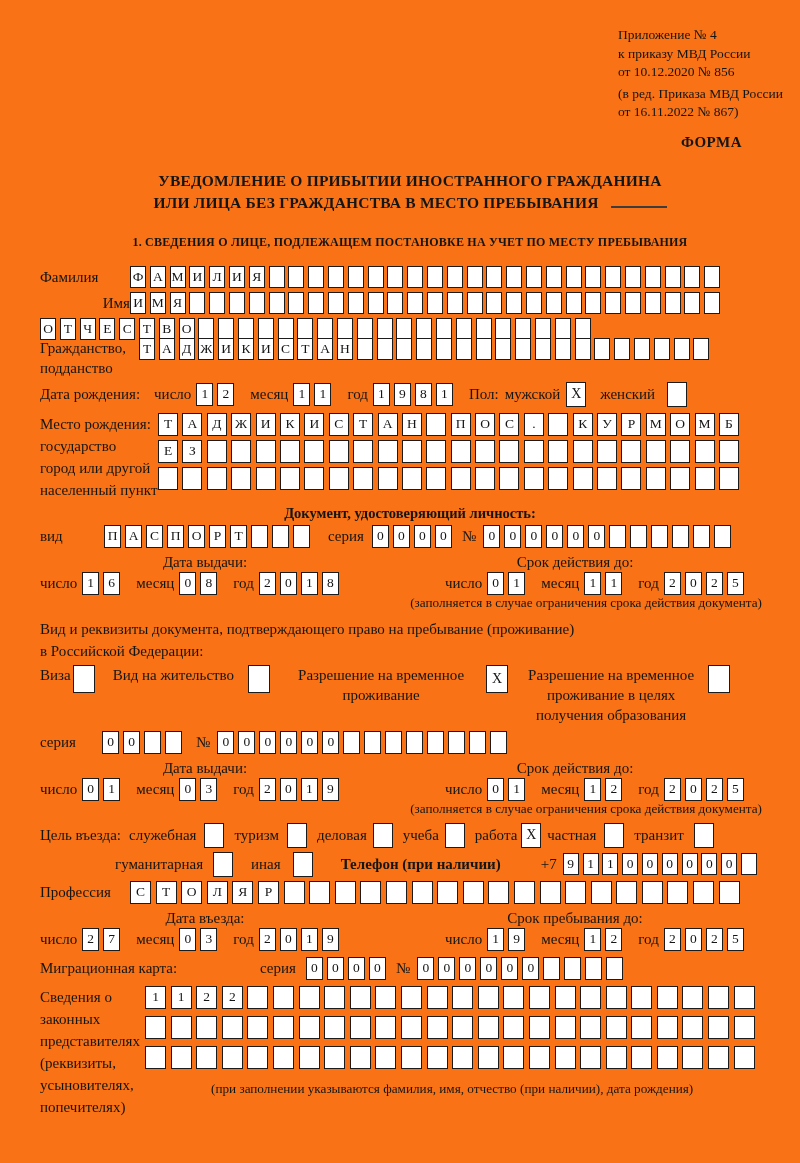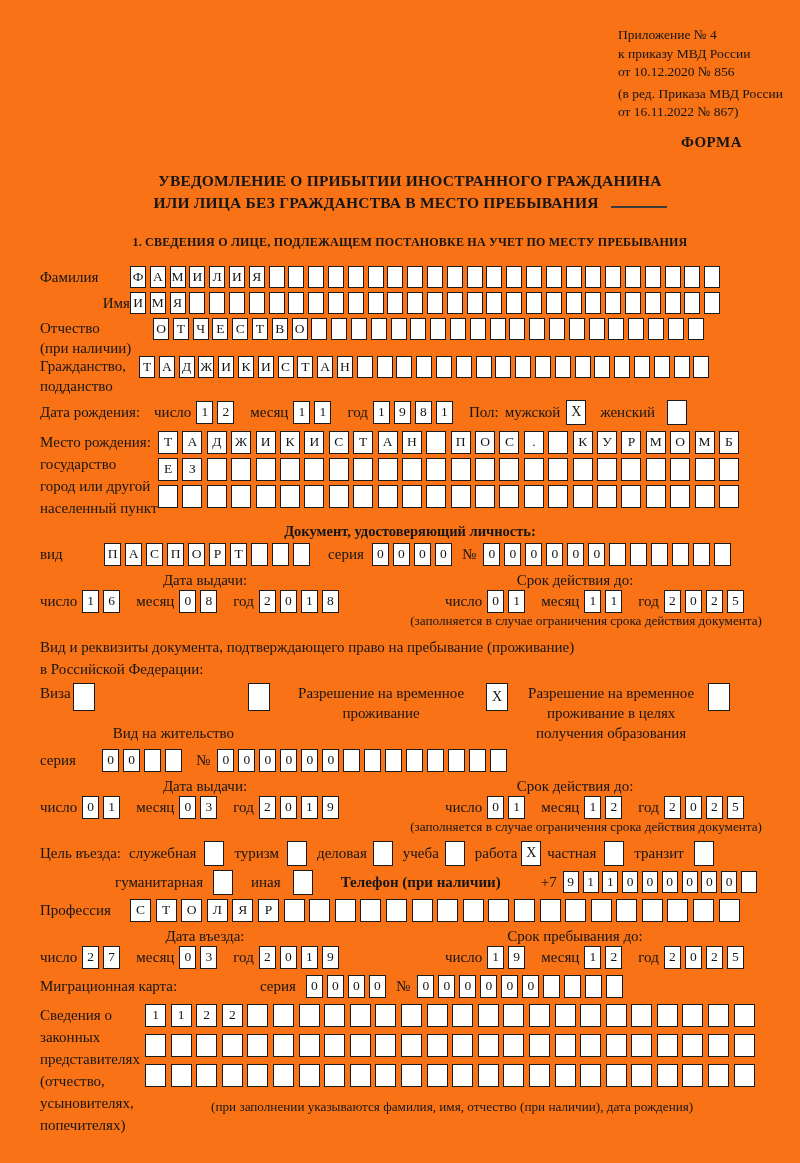--- a/index.html
+++ b/index.html
@@ -128,24 +128,20 @@
         <span class="box"></span>
         <span class="box"></span>
         <span class="box"></span>
         <span class="box"></span>
         <span class="box"></span>
         <span class="box"></span>
       </div>
   </div>
 
   <div class="frow mt4">
-    <div class="lbl" style="width:113px;">
-      <div>Отчество</div>
-      <div>(при наличии)</div>
-    </div>
     <div class="boxes">
         <span class="box">О</span>
         <span class="box">Т</span>
         <span class="box">Ч</span>
         <span class="box">Е</span>
         <span class="box">С</span>
         <span class="box">Т</span>
         <span class="box">В</span>
         <span class="box">О</span>
         <span class="box"></span>
@@ -415,21 +411,21 @@
     </div>
   </div>
   <div class="note">(заполняется в случае ограничения срока действия документа)</div>
 
   <div class="mt8">Вид и реквизиты документа, подтверждающего право на пребывание (проживание)</div>
   <div class="mt2">в Российской Федерации:</div>
 
   <div class="frow mt4">
     <span>Виза</span>
     <span class="cb cbl" style="margin-left:2px;"></span>
-    <span style="margin-left:18px;margin-top:40px;">Вид на жительство</span>
+    <span style="margin-left:18px;">Вид на жительство</span>
     <span class="cb cbl" style="margin-left:14px;"></span>
     <div class="ctr" style="margin-left:16px;width:190px;">
       <div>Разрешение на временное</div>
       <div>проживание</div>
     </div>
     <span class="cb cbl" style="margin-left:10px;">X</span>
     <div class="ctr" style="margin-left:14px;width:178px;">
       <div>Разрешение на временное</div>
       <div>проживание в целях</div>
       <div>получения образования</div>
@@ -646,21 +642,21 @@
         <span class="box"></span>
         <span class="box"></span>
       </div>
   </div>
 
   <div class="frow mt6">
     <div class="lbl" style="width:105px;line-height:22px;">
       <div>Сведения о</div>
       <div>законных</div>
       <div>представителях</div>
-      <div>(отчество,</div>
+      <div>(реквизиты,</div>
       <div>усыновителях,</div>
       <div>попечителях)</div>
     </div>
     <div>
       <div class="boxes xl" style="margin-bottom:7px;">
           <span class="box">1</span>
           <span class="box">1</span>
           <span class="box">2</span>
           <span class="box">2</span>
           <span class="box"></span>

